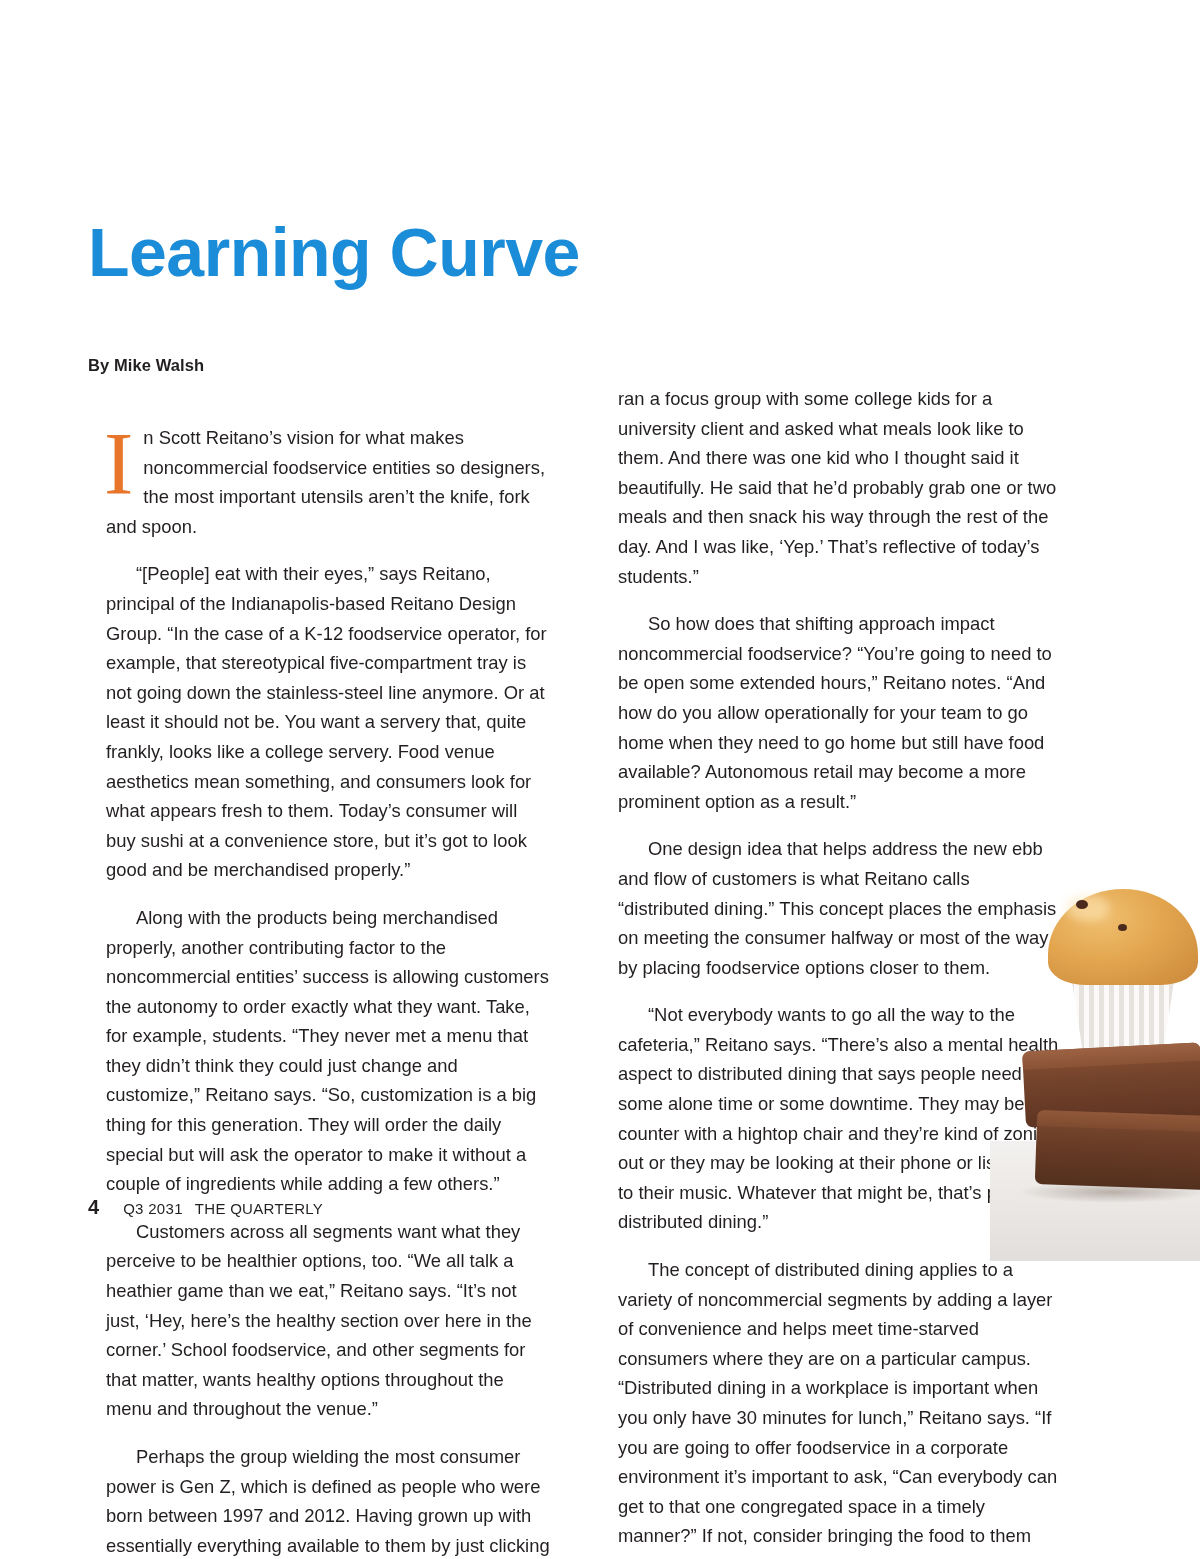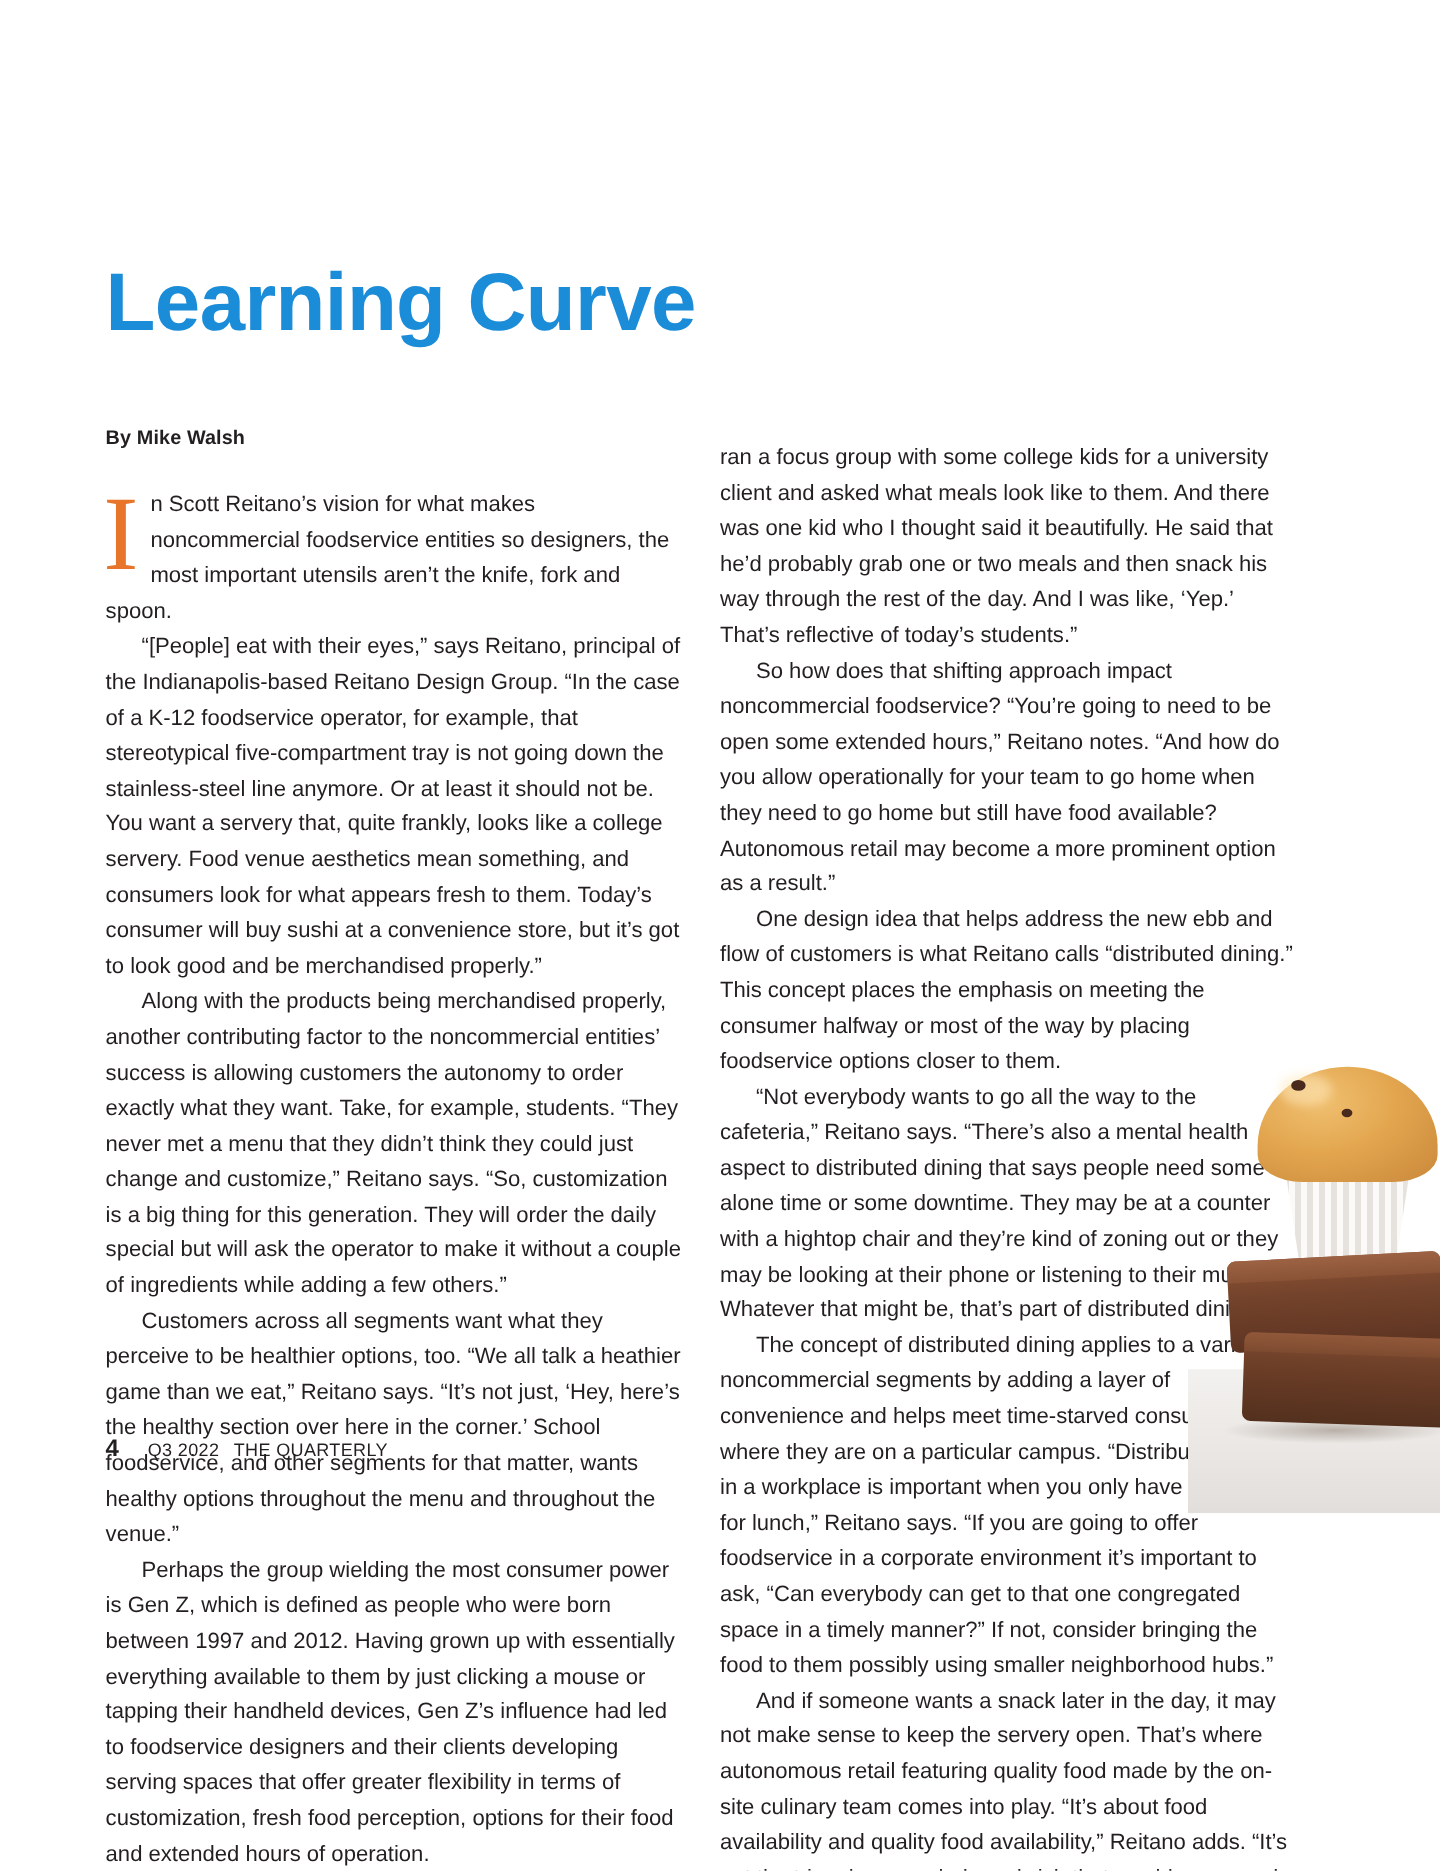--- a/index.html
+++ b/index.html
@@ -64,21 +64,21 @@
     width: 482px;
     font-size: 18.4px;
     line-height: 29.6px;
     color: #231f20;
     text-align: left;
   }
   .col-left { left: 88px; }
   .col-right { left: 600px; top: 366px; }
 
   .col p {
-    margin: 0;
+    margin: 18px;
   }
   .col p.indent {
     text-indent: 30px;
   }
 
   
   .dropcap-wrap {
     position: relative;
   }
   .dropcap {
@@ -261,17 +261,17 @@
     <div class="muffin-cup"></div>
     <div class="muffin-top"></div>
     <div class="muffin-chip c1"></div>
     <div class="muffin-chip c2"></div>
     <div class="brownie b1"></div>
     <div class="brownie b2"></div>
   </div>
 
   <div class="footer">
     <span class="folio">4</span>
-    <span class="issue">Q3 2022</span>
+    <span class="issue">Q3 2031</span>
     <span class="pubname">THE QUARTERLY</span>
   </div>
 
 </div>
 
 </body></html>

